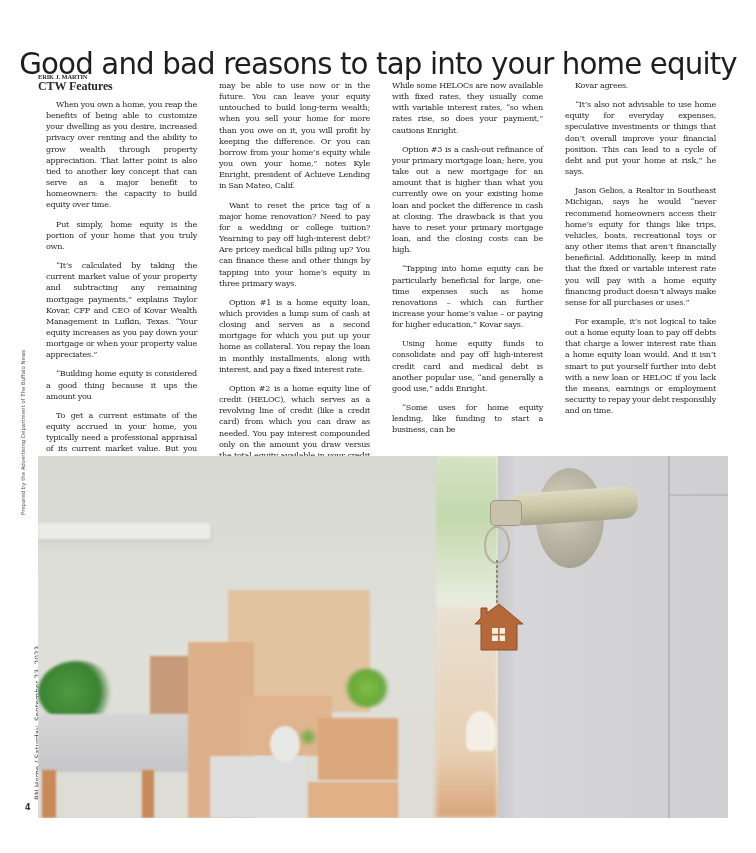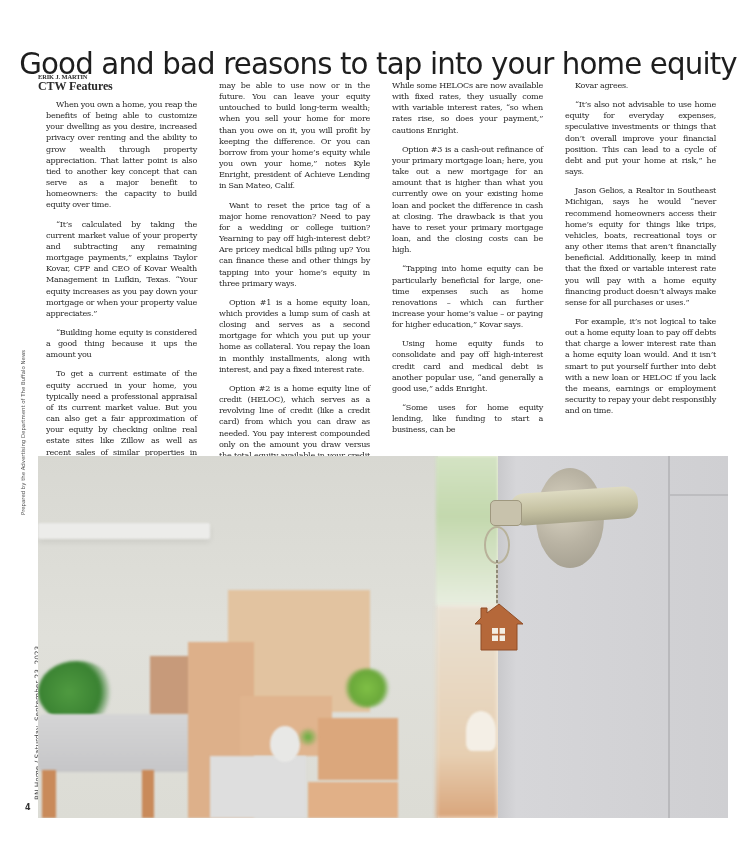--- a/index.html
+++ b/index.html
@@ -79,20 +79,21 @@
 
 <h1 class="headline">Good and bad reasons to tap into your home equity</h1>
 
 <div class="cols">
   <div class="col c1">
     <div class="byline">
       <div>ERIK J. MARTIN</div>
       <div class="org">CTW Features</div>
     </div>
     <p>When you own a home, you reap the benefits of being able to customize your dwelling as you desire, increased privacy over renting and the ability to grow wealth through property appreciation. That latter point is also tied to another key concept that can serve as a major benefit to homeowners: the capacity to build equity over time.</p>
+    <p>Put simply, home equity is the portion of your home that you truly own.</p>
     <p>“It’s calculated by taking the current market value of your property and subtracting any remaining mortgage payments,” explains Taylor Kovar, CFP and CEO of Kovar Wealth Management in Lufkin, Texas. “Your equity increases as you pay down your mortgage or when your property value appreciates.”</p>
     <p>“Building home equity is considered a good thing because it ups the amount you</p>
     <p>To get a current estimate of the equity accrued in your home, you typically need a professional appraisal of its current market value. But you can also get a fair approximation of your equity by checking online real estate sites like Zillow as well as recent sales of similar properties in your area.</p>
   </div>
   <div class="col c2">
     <p class="cont">may be able to use now or in the future. You can leave your equity untouched to build long-term wealth; when you sell your home for more than you owe on it, you will profit by keeping the difference. Or you can borrow from your home’s equity while you own your home,” notes Kyle Enright, president of Achieve Lending in San Mateo, Calif.</p>
     <p>Want to reset the price tag of a major home renovation? Need to pay for a wedding or college tuition? Yearning to pay off high-interest debt? Are pricey medical bills piling up? You can finance these and other things by tapping into your home’s equity in three primary ways.</p>
     <p>Option #1 is a home equity loan, which provides a lump sum of cash at closing and serves as a second mortgage for which you put up your home as collateral. You repay the loan in monthly installments, along with interest, and pay a fixed interest rate.</p>
     <p>Option #2 is a home equity line of credit (HELOC), which serves as a revolving line of credit (like a credit card) from which you can draw as needed. You pay interest compounded only on the amount you draw versus the total equity available in your credit line. Fortunately, you can draw on your HELOC multiple times from an available maximum amount determined.</p>
   </div>

